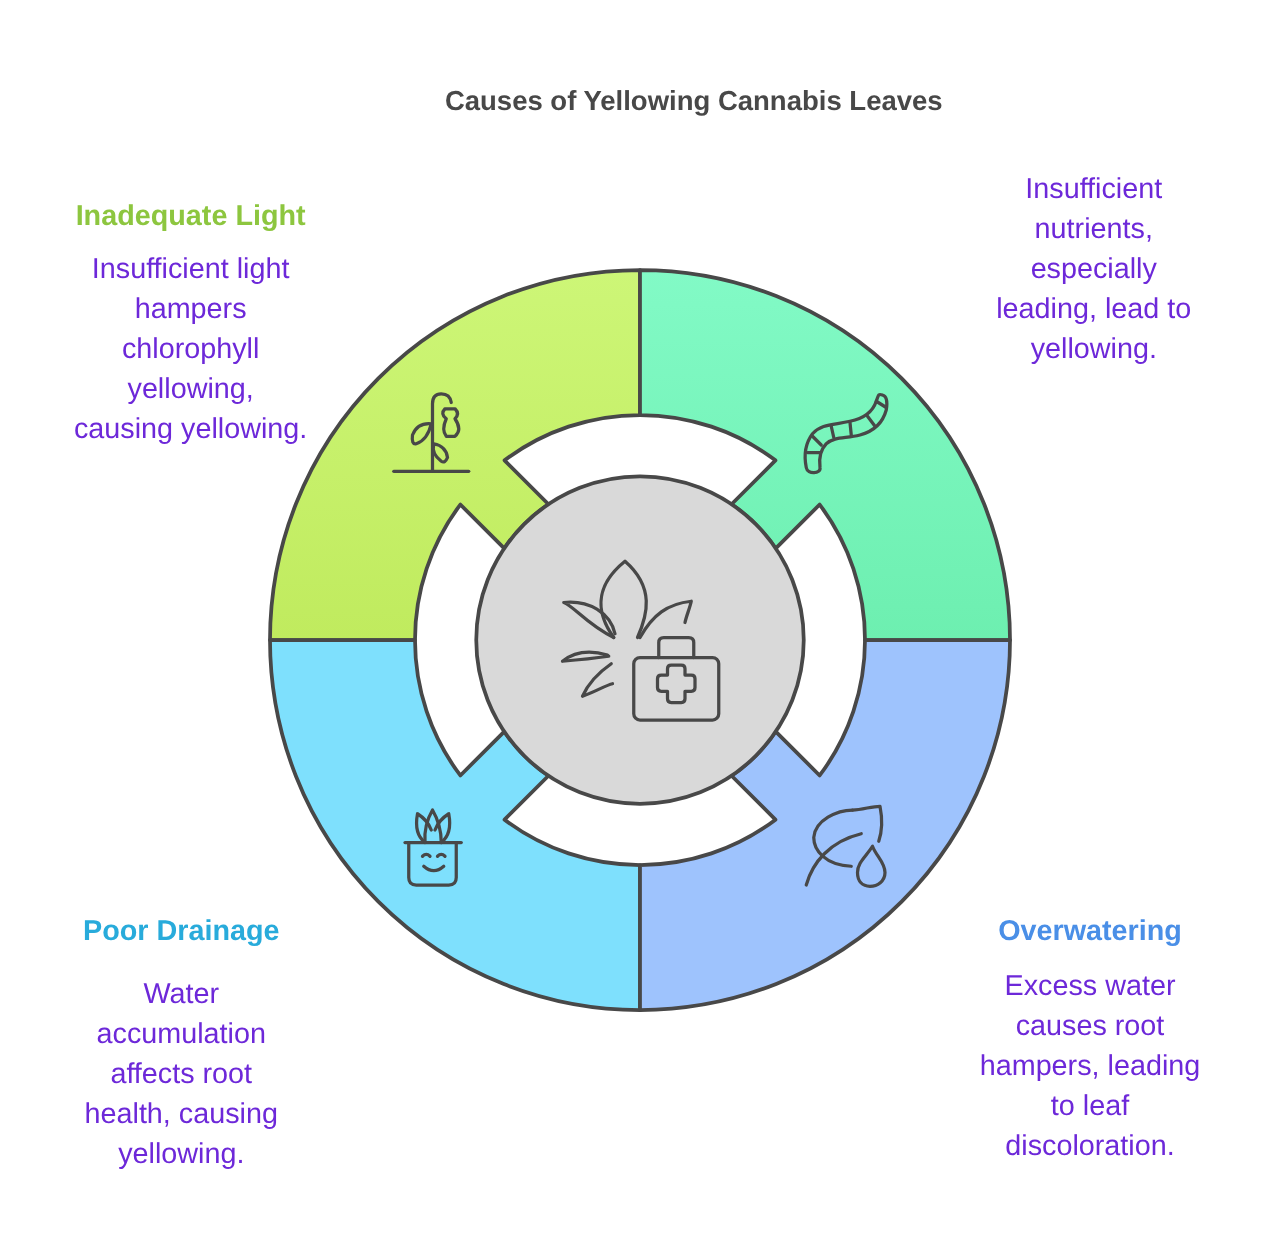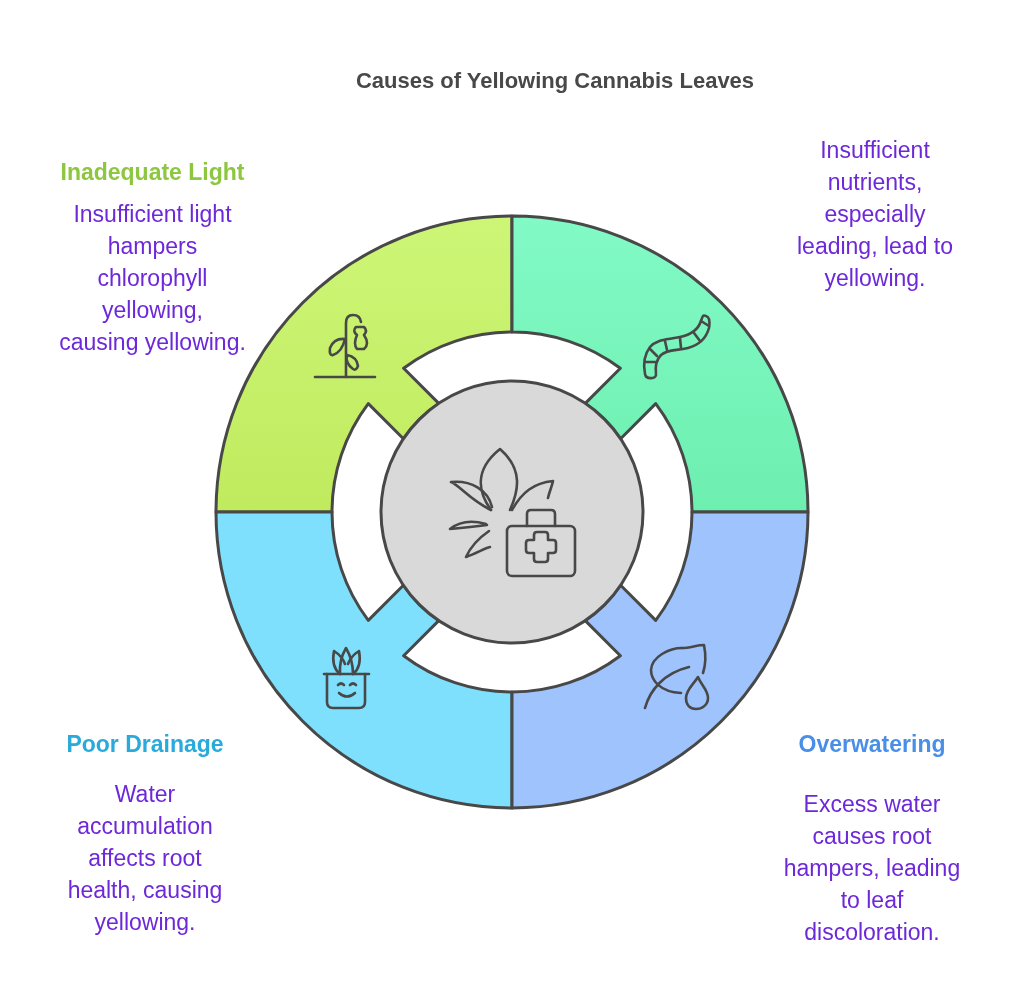--- a/index.html
+++ b/index.html
@@ -9,21 +9,21 @@
            font-size:22px; font-weight:bold; color:#484848;margin-left:43px; }
   .block { position:absolute; text-align:center; }
   .block .head { font-weight:bold; font-size:23px; line-height:32px; }
   .block .desc { font-size:23px; line-height:32px; color:#6d28d9; }
   #b-tl { left:20px; top:156px; width:265px; }
   #b-tl .desc { margin-top:10px; }
   #b-tr { left:755px; top:134px; width:240px; }
   #b-bl { left:25px; top:728px; width:240px; }
   #b-bl .desc { margin-top:18px; }
   #b-br { left:752px; top:728px; width:240px; }
-  #b-br .desc { margin-top:28px; }
+  #b-br .desc { margin-top:12px; }
   svg.diagram { position:absolute; left:0; top:0; }
 </style>
 </head>
 <body>
 
 <div class="title">Causes of Yellowing Cannabis Leaves</div>
 
 <svg class="diagram" width="1024" height="1008" viewBox="0 0 1024 1008">
   <defs>
     <linearGradient id="g0" x1="0" y1="0" x2="0" y2="1">

